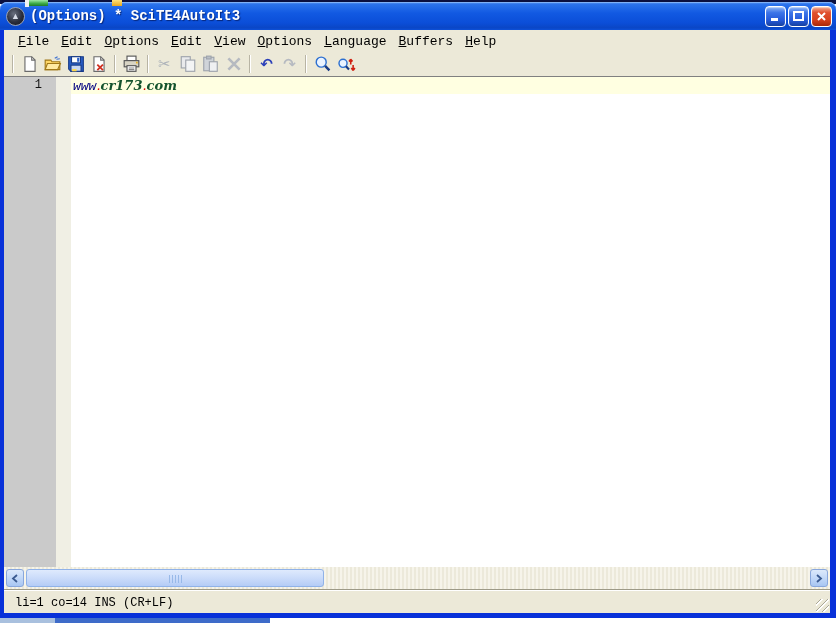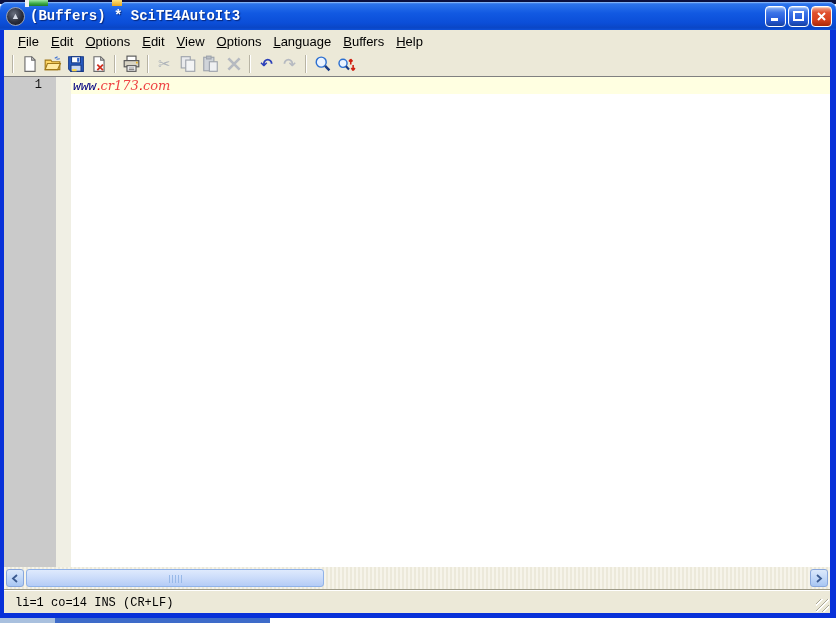--- a/index.html
+++ b/index.html
@@ -32,21 +32,21 @@
   .tb-buttons{margin-left:auto;display:flex;gap:2px;align-items:center;}
   .tbb{width:21px;height:21px;border-radius:4px;border:1px solid #fff;box-sizing:border-box;
     display:flex;align-items:center;justify-content:center;}
   .tbb-blue{background:linear-gradient(180deg,#8fb4f4 0%,#3c74e8 30%,#2458d8 70%,#16409f 100%);
     box-shadow:inset 0 1px 1px #bcd4fa;}
   .tbb-close{background:linear-gradient(180deg,#f2ab92 0%,#e0502e 30%,#d8431f 65%,#a82808 100%);
     box-shadow:inset 0 1px 1px #f8cdb8;}
 
   
   .menubar{height:22px;flex:0 0 22px;display:flex;align-items:center;background:#ece9d8;
-    padding-left:8px;font-family:Liberation Sans, sans-serif;font-size:13px;color:#000;}
+    padding-left:8px;font-family:Liberation Mono, monospace;font-size:13px;color:#000;}
   .menu-item{display:inline-block;padding:2px 6px;cursor:default;}
   .menu-item::first-letter{text-decoration:underline;}
 
   
   .toolbar{height:24px;flex:0 0 24px;display:flex;align-items:center;background:#ece9d8;
     padding-left:4px;}
   .tsep{width:1px;height:18px;margin:0 4px;background:#b8b4a4;border-right:1px solid #fff;}
   .tbtn{width:23px;height:22px;display:flex;align-items:center;justify-content:center;}
   .tbtn svg{display:block;}
   .tbtn .glyph{font-family:"DejaVu Sans",sans-serif;font-size:15px;line-height:15px;}
@@ -56,21 +56,21 @@
   .editor{flex:1 1 auto;display:flex;background:#fff;border-top:1px solid #808080;position:relative;overflow:hidden;}
   .num-margin{flex:0 0 52px;background:#cacaca;font-family:"Liberation Mono",monospace;
     font-size:12px;color:#111;text-align:right;padding:1px 14px 0 0;box-sizing:border-box;}
   .fold-margin{flex:0 0 15px;background:#f0efe4;}
   .code-area{flex:1 1 auto;position:relative;}
   .caret-line{position:absolute;left:0;top:0;right:0;height:17px;background:#ffffe1;}
   .code-line{position:relative;height:17px;line-height:17px;
     font-family:"DejaVu Serif",serif;font-style:italic;font-size:13px;padding-left:2px;white-space:pre;}
   .tok-plain{color:#000080;font-family:Liberation Mono, monospace;}
   .tok-dot{color:#e00000;}
-  .tok-domain{color:#ef4444;font-weight:normal;}
+  .tok-domain{color:#14532d;font-weight:bold;}
 
   
   .hscroll{flex:0 0 22px;position:relative;background:#f2f0e3;
     background-image:repeating-linear-gradient(90deg,#f6f4ea 0 2px,#ece9da 2px 4px);}
   .sbtn{position:absolute;top:2px;width:18px;height:18px;border-radius:3px;
     border:1px solid #89a7dc;box-sizing:border-box;
     background:linear-gradient(180deg,#dce9fb 0%,#c2d8f8 50%,#a8c6f2 100%);
     display:flex;align-items:center;justify-content:center;}
   .sbtn-left{left:2px;}
   .sbtn-right{right:2px;}
@@ -100,21 +100,21 @@
     <div class="bb-left"></div>
     <div class="bb-mid"></div>
   </div>
 
   <div class="window">
 
     <div class="titlebar">
       <div class="win-icon">
           <span>▲</span>
         </div>
-      <div class="title-text">(Buffers) * SciTE4AutoIt3</div>
+      <div class="title-text">(Options) * SciTE4AutoIt3</div>
       <div class="tb-buttons">
         <div class="tbb tbb-blue">
           <svg width="11" height="11">
               <rect x="1" y="7" width="7" height="3" fill="#fff"></rect>
             </svg>
         </div>
         <div class="tbb tbb-blue">
           <svg width="11" height="11">
               <rect x="1" y="1" width="9" height="8" fill="none" stroke="#fff" stroke-width="2"></rect>
             </svg>

